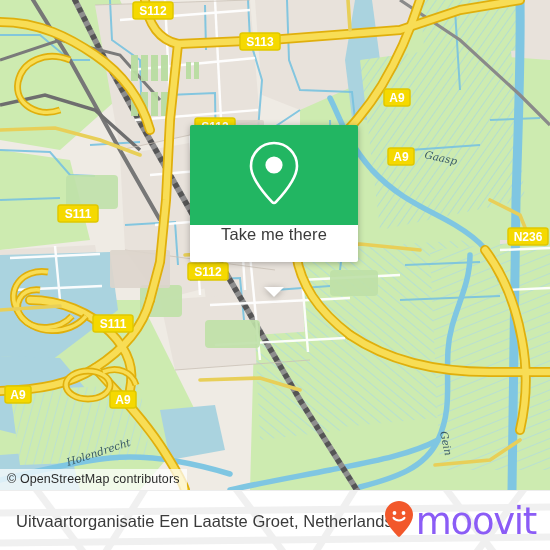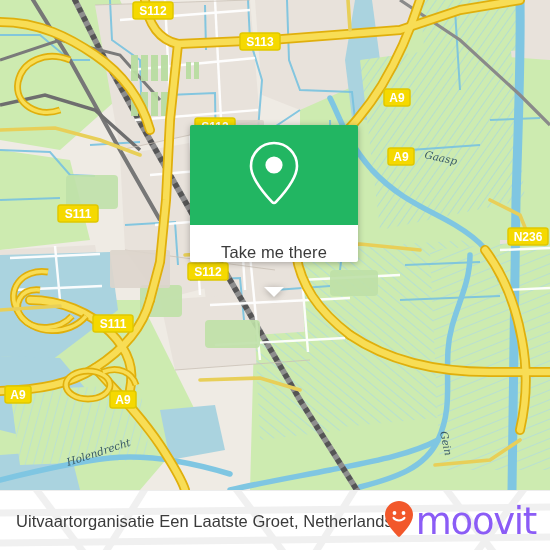--- a/index.html
+++ b/index.html
@@ -34,21 +34,21 @@
     position:absolute;left:190px;top:125px;width:168px;
     filter:drop-shadow(0 1px 3px rgba(0,0,0,.28));
   }
   .callout-top{
     height:100px;background:#22B662;
     display:flex;align-items:center;justify-content:center;
     border-radius:2px 2px 0 0;
   }
   .callout-bottom{
     height:37px;background:#ffffff;
-    display:flex;align-items:flex-end;justify-content:center;
+    display:flex;align-items:flex-start;justify-content:center;
     border-radius:0 0 2px 2px;
   }
   .callout-bottom span{
     font-size:16.5px;color:#3b3b3b;letter-spacing:.1px;
   }
   .callout-tail{
     position:absolute;left:50%;top:162px;margin-left:-10px;
     width:0;height:0;
     border-left:10px solid transparent;
     border-right:10px solid transparent;
@@ -334,20 +334,21 @@
             <rect x="5" y="386" width="26" height="17" rx="2.5" fill="#F5D900" stroke="#E0C800" stroke-width="1.5"></rect>
             <text x="18" y="398.9" text-anchor="middle" font-family="&quot;Liberation Sans&quot;,sans-serif" font-size="12" font-weight="bold" fill="#FFFFFF">A9</text>
           </g>
           <g>
             <rect x="110" y="391" width="26" height="17" rx="2.5" fill="#F5D900" stroke="#E0C800" stroke-width="1.5"></rect>
             <text x="123" y="403.9" text-anchor="middle" font-family="&quot;Liberation Sans&quot;,sans-serif" font-size="12" font-weight="bold" fill="#FFFFFF">A9</text>
           </g>
         </g>
     </svg>
 
+    <div class="osm-attrib">© OpenStreetMap contributors</div>
   </div>
 
   <div class="callout">
     <div class="callout-top">
       <span>
         <svg width="54" height="66" viewBox="0 0 54 66">
           <path d="M27 3 C14.3 3 4 13.3 4 26 C4 38 18 54.5 25.2 62.2 C26.2 63.3 27.8 63.3 28.8 62.2 C36 54.5 50 38 50 26 C50 13.3 39.7 3 27 3 Z" fill="none" stroke="#ffffff" stroke-width="2.6"></path>
           <circle cx="27" cy="25" r="8.6" fill="#ffffff"></circle>
         </svg>
       </span>

